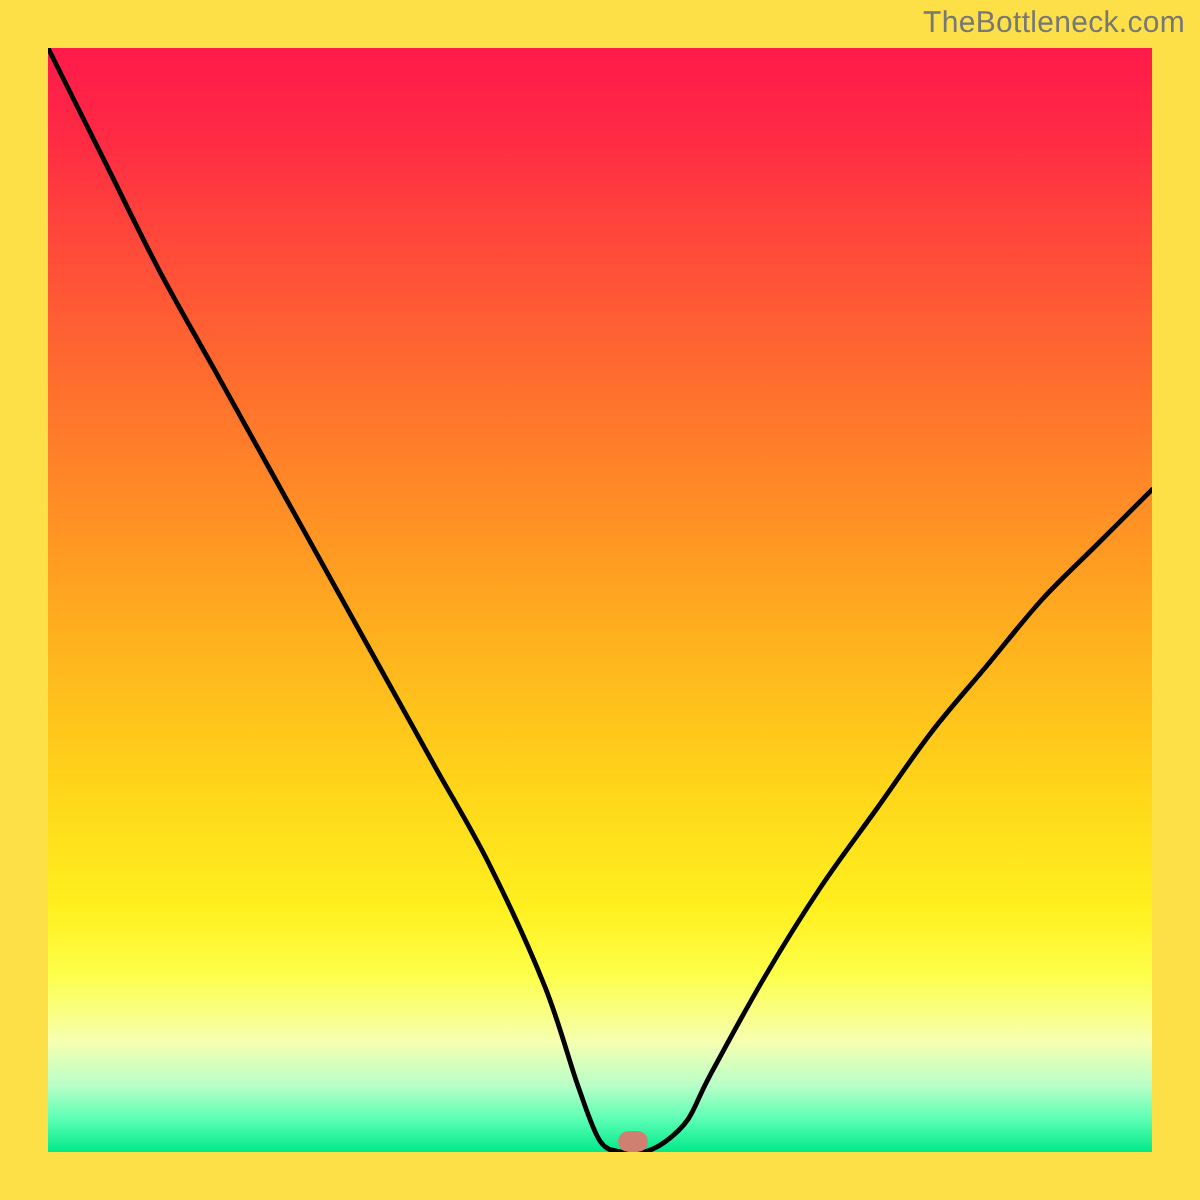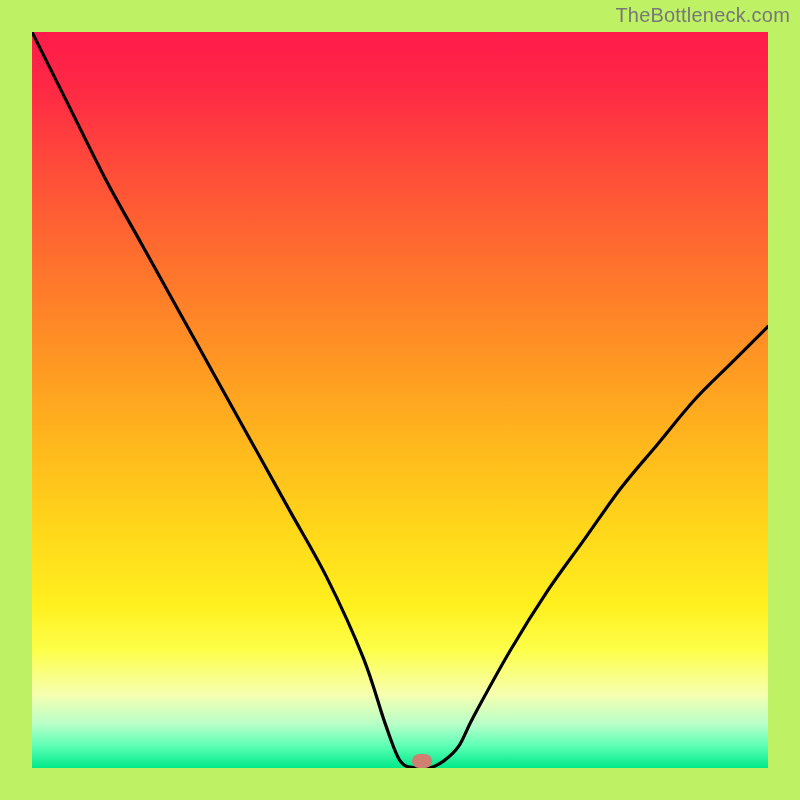--- a/index.html
+++ b/index.html
@@ -7,21 +7,21 @@
     padding: 0;
     width: 800px;
     height: 800px;
     background: #000;
     font-family: Arial, Helvetica, sans-serif;
   }
   .container {
     position: relative;
     width: 800px;
     height: 800px;
-    background: #bef264;
+    background: #fde047;
   }
   .watermark {
     position: absolute;
     top: 4px;
     right: 10px;
     color: #777;
     font-size: 20px;
     font-weight: 500;
     z-index: 10;
     letter-spacing: 0.2px;

